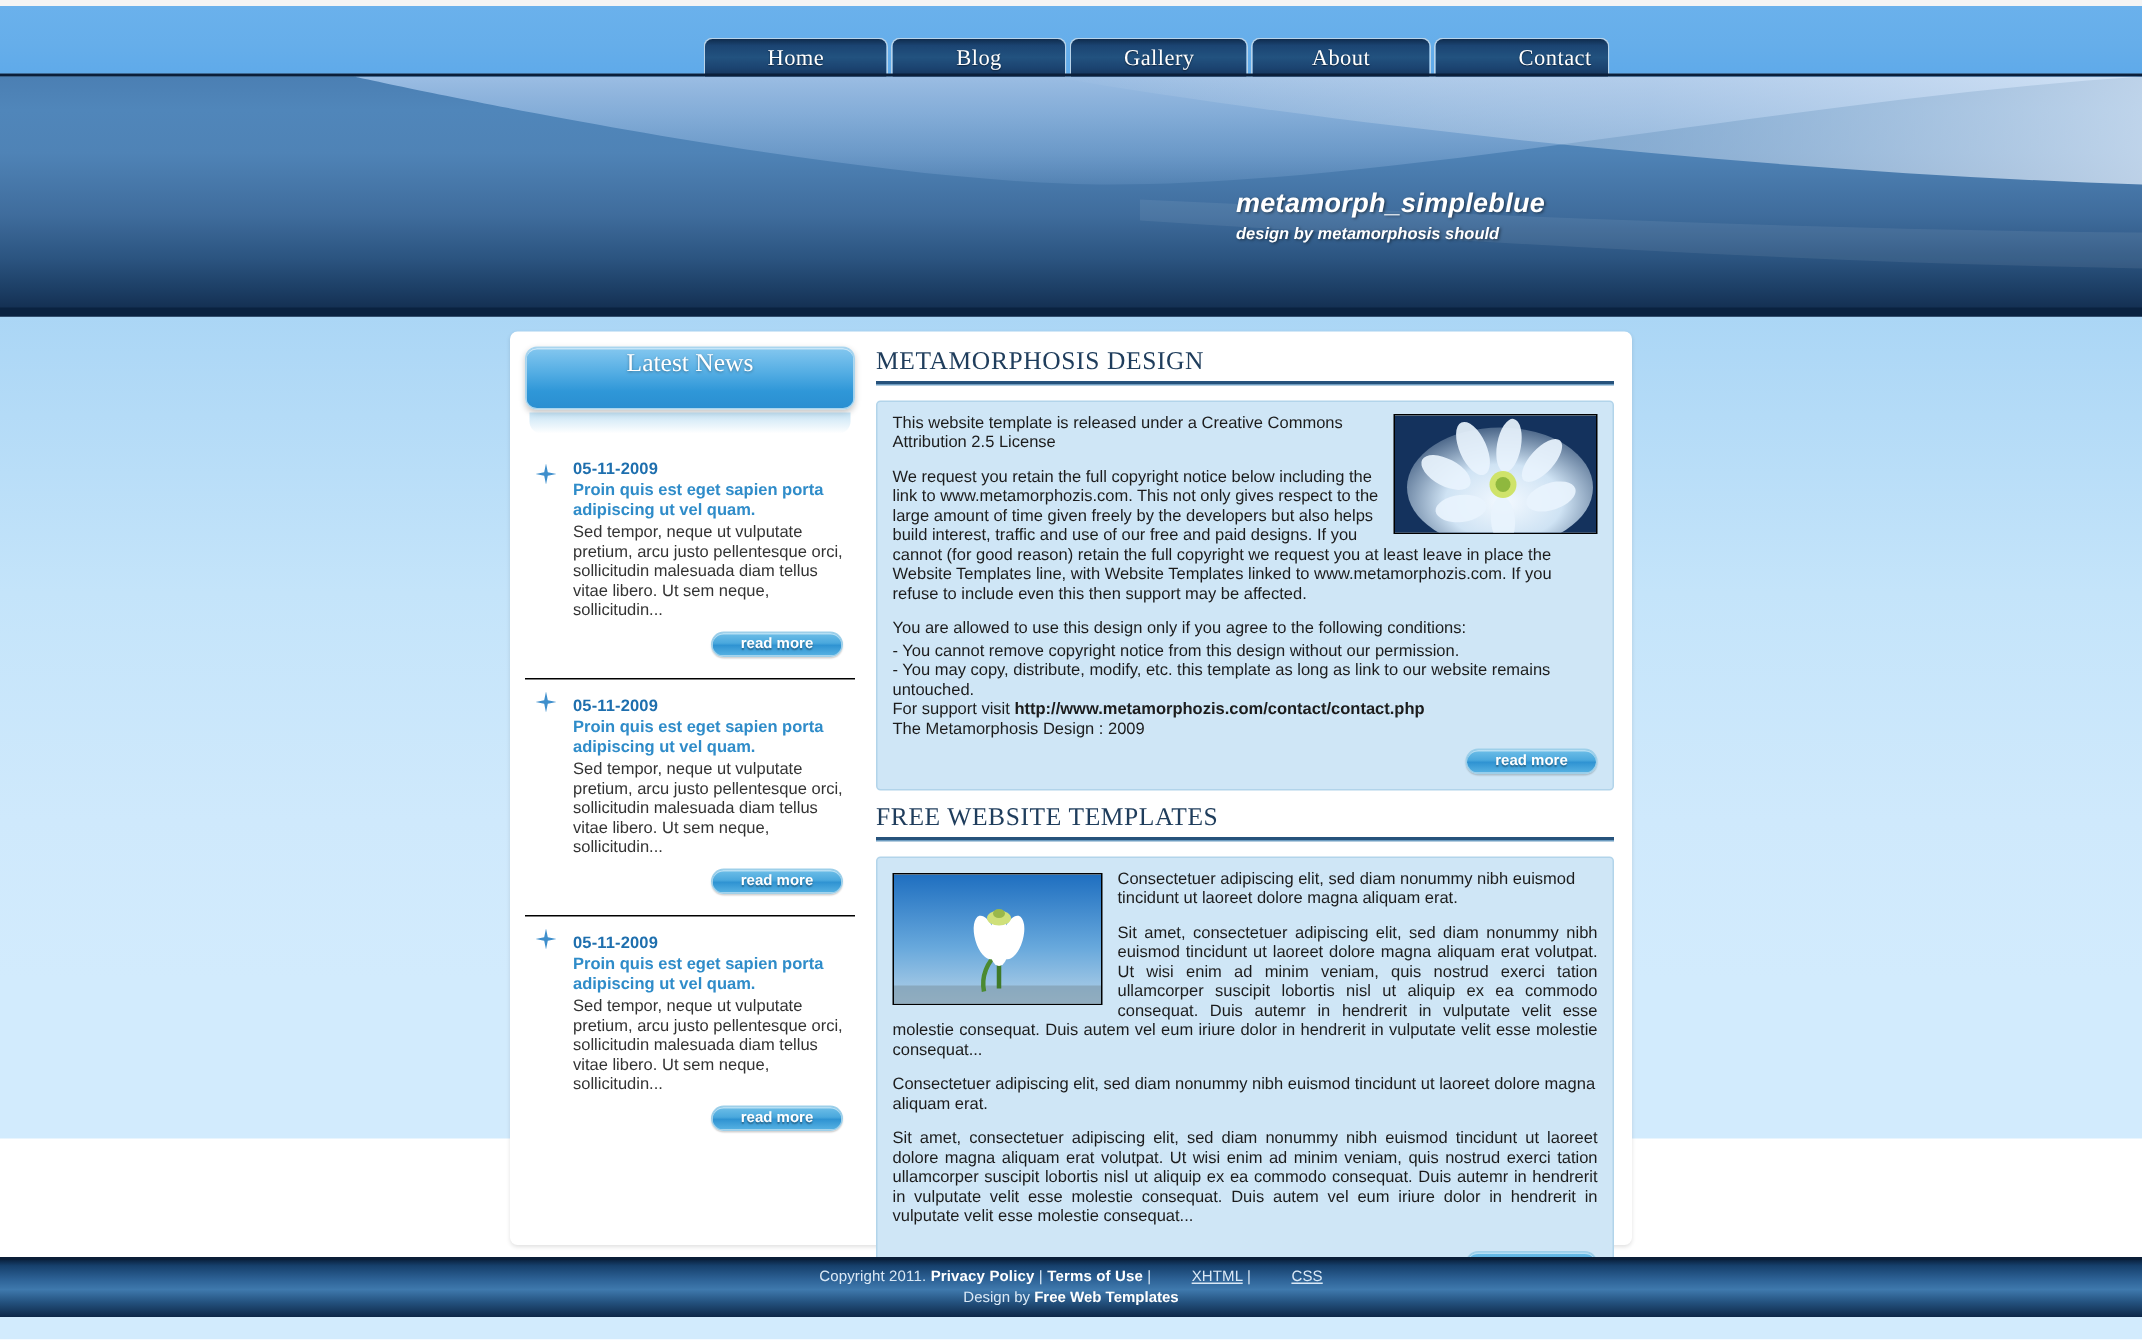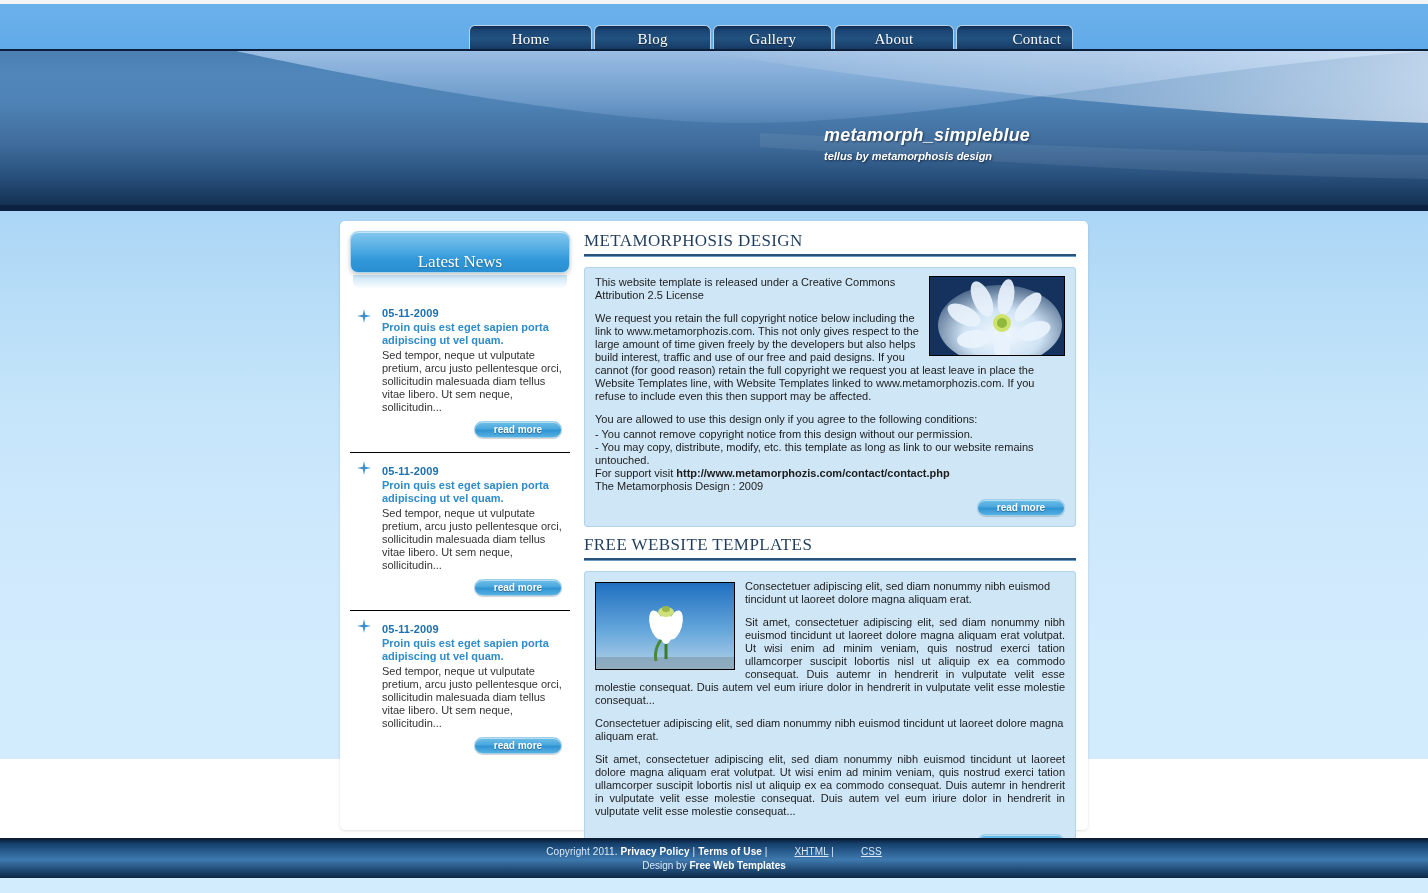--- a/index.html
+++ b/index.html
@@ -133,21 +133,21 @@
   #news-head {
     height: 42px;
     border-radius: 8px;
     background: linear-gradient(to bottom, #84c7ef 0%, #55aee4 40%, #2f97d8 72%, #2a8fd1 100%);
     border: 1px solid #a9d5ee;
     box-shadow: 0 2px 4px rgba(0,0,0,.22), inset 0 1px 0 rgba(255,255,255,.55);
     color: #ffffff;
     font-family: "Liberation Serif", serif;
     font-size: 17px;
     display: flex;
-    align-items: flex-end;
+    align-items: flex-start;
     justify-content: center;
     text-shadow: 0 1px 2px rgba(0,0,0,.35);
   }
   #news-head-reflect {
     height: 14px;
     margin: 2px 3px 0 3px;
     border-radius: 0 0 8px 8px;
     background: linear-gradient(to bottom, rgba(110,185,230,.40), rgba(255,255,255,0));
   }
   .news-item {
@@ -318,21 +318,21 @@
           <stop offset="0%" stop-color="#ffffff" stop-opacity=".0"></stop>
           <stop offset="55%" stop-color="#cfe0f4" stop-opacity=".45"></stop>
           <stop offset="100%" stop-color="#e3eefb" stop-opacity=".75"></stop>
         </linearGradient>
       </defs>
       <path d="M236,0 C236,0 560,72 740,72 C930,72 1190,16 1428,0 L1428,0 L236,0 Z" fill="url(#wv1)"></path>
       <path d="M700,0 C900,34 1180,64 1428,72 L1428,0 Z" fill="url(#wv2)"></path>
       <path d="M760,96 C980,110 1200,124 1428,128 L1428,104 C1200,102 980,92 760,82 Z" fill="#ffffff" opacity=".07"></path>
     </svg>
     <div id="header-title">metamorph_simpleblue</div>
-    <div id="header-sub">tellus by metamorphosis design</div>
+    <div id="header-sub">design by metamorphosis should</div>
   </div>
   <div id="header-bottomline"></div>
 
   <div id="content">
 
     <div id="sidebar">
       <div id="news-head">
         <span>Latest News</span>
       </div>
       <div id="news-head-reflect"></div>

